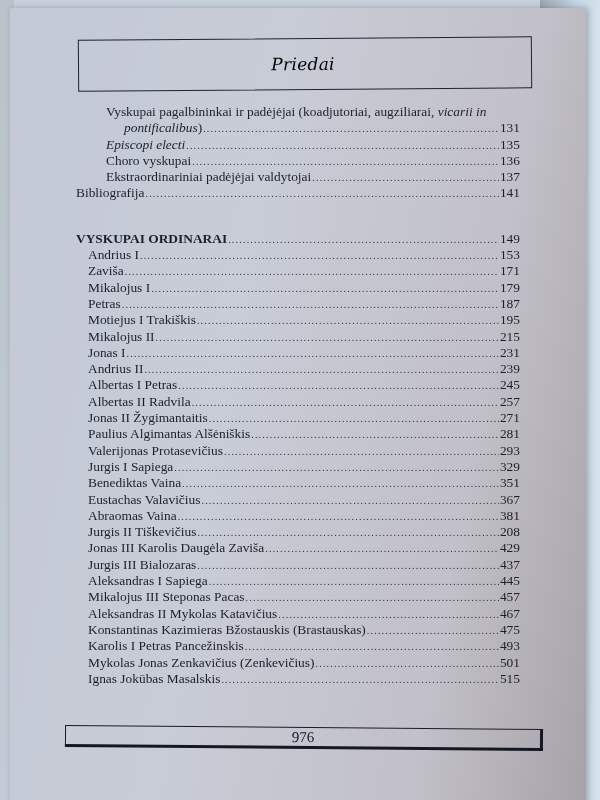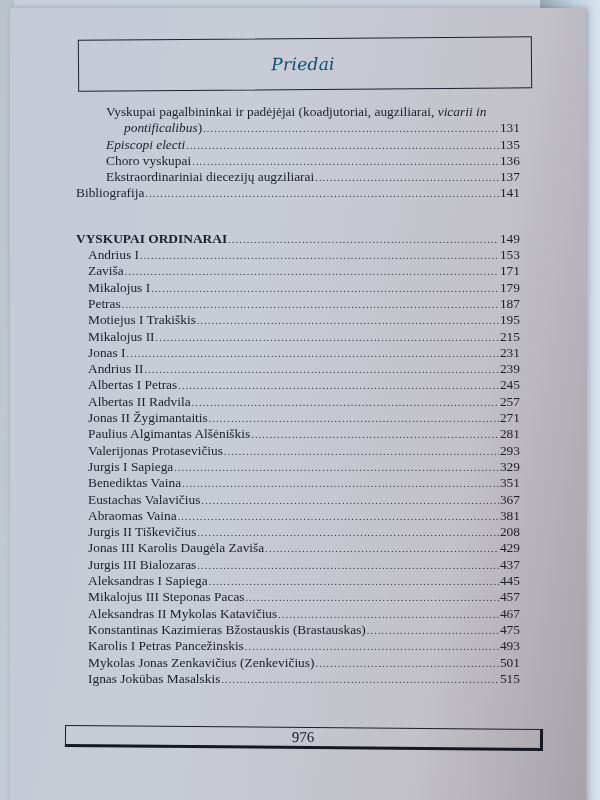--- a/index.html
+++ b/index.html
@@ -23,21 +23,21 @@
     border-top-left-radius: 3px;
   }
   .header-box {
     position: absolute; left: 78px; top: 38px; width: 454px; height: 52px;
     border: 1.5px solid #1e2230; box-sizing: border-box;
     transform: rotate(-0.45deg);
     display: flex; align-items: center; justify-content: center;
   }
   .header-title {
     font-family: "DejaVu Serif", serif; font-style: italic;
-    font-size: 17px; color: #0c4a6e; letter-spacing: 0.3px;
+    font-size: 17px; color: #000000; letter-spacing: 0.3px;
     margin-right: 4px;
   }
   .toc {
     position: absolute; left: 76px; top: 104px; width: 444px;
     color: #1c1f2b; font-size: 13.4px;
   }
   .row {
     display: flex; align-items: baseline; height: 16.3px; line-height: 16.3px;
     white-space: nowrap;
   }
@@ -92,21 +92,21 @@
     <span class="label italic">Episcopi electi</span>
     <span class="leader"></span>
     <span class="page-num">135</span>
   </div>
   <div class="row indent1">
     <span class="label">Choro vyskupai</span>
     <span class="leader"></span>
     <span class="page-num">136</span>
   </div>
   <div class="row indent1">
-    <span class="label">Ekstraordinariniai diecezijų augziliarai</span>
+    <span class="label">Ekstraordinariniai padėjėjai valdytojai</span>
     <span class="leader"></span>
     <span class="page-num">137</span>
   </div>
   <div class="row">
     <span class="label">Bibliografija</span>
     <span class="leader"></span>
     <span class="page-num">141</span>
   </div>
 
   <div class="spacer"></div>

